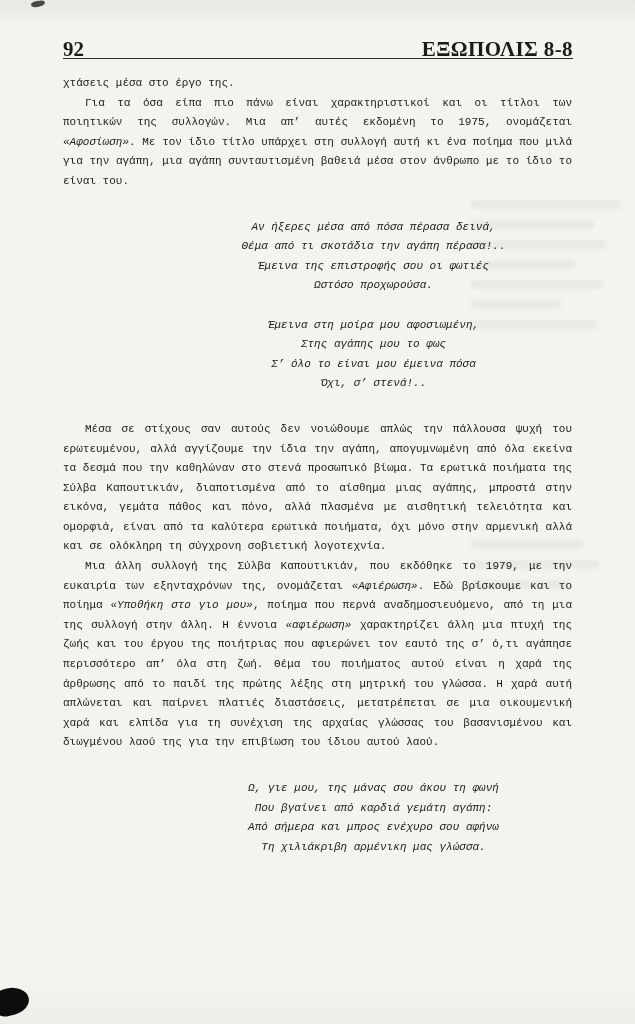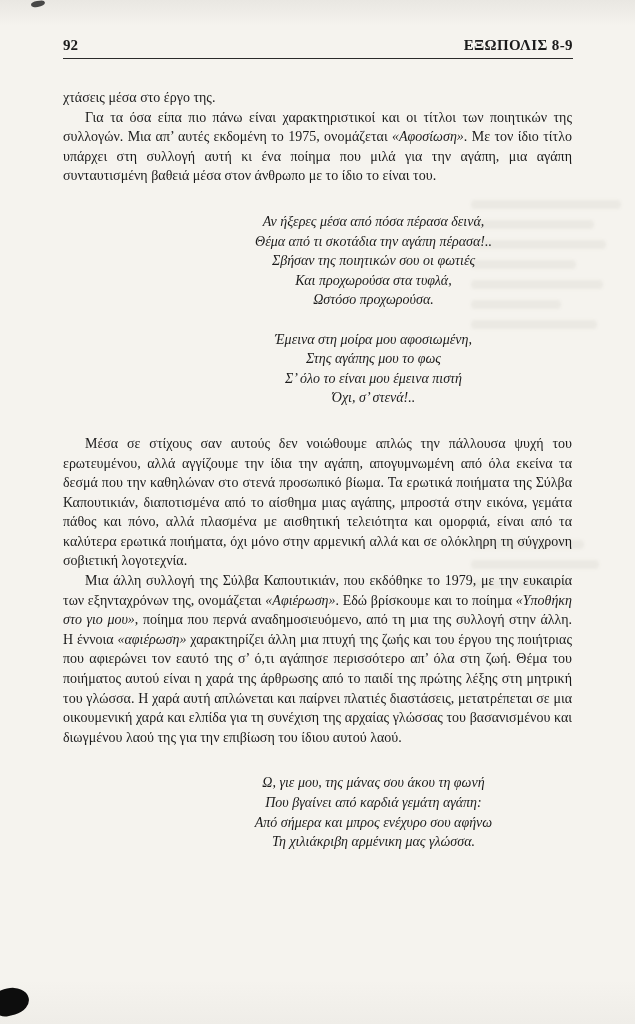--- a/index.html
+++ b/index.html
@@ -20,41 +20,42 @@
   
   .page-header {
     position: absolute;
     top: 37px;
     left: 63px;
     right: 62px;
     display: flex;
     justify-content: space-between;
     align-items: baseline;
     font-weight: bold;
-    font-size: 15px;
+    font-size: 21px;
   }
   .journal-title { letter-spacing: 0.4px; }
   .header-rule {
     position: absolute;
     top: 58px;
     left: 63px;
     right: 62px;
     height: 1.2px;
     background: #2a2a2a;
   }
 
   
   .body-text {
     position: absolute;
-    top: 88px;
+    top: 74px;
     left: 63px;
     width: 509px;
-    font-size: 14px;
+    font-size: 11px;
     line-height: 19.6px;
     text-align: justify;
+    font-family: Liberation Mono, monospace;
   }
   .para { margin: 0; text-indent: 22px; }
   .para.no-indent { text-indent: 0; }
   .italic { font-style: italic; }
 
   .poem {
     margin: 26px 0 26px 112px;
     font-style: italic;
     text-align: center;
   }
@@ -101,21 +102,21 @@
 </style>
 </head>
 <body>
 
 <div class="page">
 
   <div class="mark-top-left"></div>
 
   <header class="page-header">
     <span class="page-number">92</span>
-    <span class="journal-title">ΕΞΩΠΟΛΙΣ 8-9</span>
+    <span class="journal-title">ΕΞΩΠΟΛΙΣ 8-8</span>
   </header>
   <div class="header-rule"></div>
 
   <div class="bleed">
     <span></span>
       <span></span>
       <span></span>
       <span></span>
       <span></span>
     <span></span>
@@ -128,28 +129,27 @@
   <main class="body-text">
 
     <p class="para no-indent">χτάσεις μέσα στο έργο της.</p>
 
     <p class="para"><span>Για τα όσα είπα πιο πάνω είναι χαρακτηριστικοί και οι τίτλοι των ποιητικών της συλλογών. Μια απ’ αυτές εκδομένη το 1975, ονομάζεται </span><span class="italic">«Αφοσίωση»</span><span>. Με τον ίδιο τίτλο υπάρχει στη συλλογή αυτή κι ένα ποίημα που μιλά για την αγάπη, μια αγάπη συνταυτισμένη βαθειά μέσα στον άνθρωπο με το ίδιο το είναι του.</span></p>
 
     <div class="poem">
       <div class="stanza">
         <div class="poem-line">Αν ήξερες μέσα από πόσα πέρασα δεινά,</div>
         <div class="poem-line">Θέμα από τι σκοτάδια την αγάπη πέρασα!..</div>
-        <div class="poem-line">Σβήσαν της ποιητικών σου οι φωτιές</div>
-        <div class="poem-line">Και προχωρούσα στα τυφλά,</div>
+        <div class="poem-line">Έμεινα της επιστροφής σου οι φωτιές</div>
         <div class="poem-line">Ωστόσο προχωρούσα.</div>
       </div>
       <div class="stanza">
         <div class="poem-line">Έμεινα στη μοίρα μου αφοσιωμένη,</div>
         <div class="poem-line">Στης αγάπης μου το φως</div>
-        <div class="poem-line">Σ’ όλο το είναι μου έμεινα πιστή</div>
+        <div class="poem-line">Σ’ όλο το είναι μου έμεινα πόσα</div>
         <div class="poem-line">Όχι, σ’ στενά!..</div>
       </div>
     </div>
 
     <p class="para">Μέσα σε στίχους σαν αυτούς δεν νοιώθουμε απλώς την πάλλουσα ψυχή του ερωτευμένου, αλλά αγγίζουμε την ίδια την αγάπη, απογυμνωμένη από όλα εκείνα τα δεσμά που την καθηλώναν στο στενά προσωπικό βίωμα. Τα ερωτικά ποιήματα της Σύλβα Καπουτικιάν, διαποτισμένα από το αίσθημα μιας αγάπης, μπροστά στην εικόνα, γεμάτα πάθος και πόνο, αλλά πλασμένα με αισθητική τελειότητα και ομορφιά, είναι από τα καλύτερα ερωτικά ποιήματα, όχι μόνο στην αρμενική αλλά και σε ολόκληρη τη σύγχρονη σοβιετική λογοτεχνία.</p>
 
     <p class="para"><span>Μια άλλη συλλογή της Σύλβα Καπουτικιάν, που εκδόθηκε το 1979, με την ευκαιρία των εξηνταχρόνων της, ονομάζεται </span><span class="italic">«Αφιέρωση»</span><span>. Εδώ βρίσκουμε και το ποίημα </span><span class="italic">«Υποθήκη στο γιο μου»</span><span>, ποίημα που περνά αναδημοσιευόμενο, από τη μια της συλλογή στην άλλη. Η έννοια </span><span class="italic">«αφιέρωση»</span><span> χαρακτηρίζει άλλη μια πτυχή της ζωής και του έργου της ποιήτριας που αφιερώνει τον εαυτό της σ’ ό,τι αγάπησε περισσότερο απ’ όλα στη ζωή. Θέμα του ποιήματος αυτού είναι η χαρά της άρθρωσης από το παιδί της πρώτης λέξης στη μητρική του γλώσσα. Η χαρά αυτή απλώνεται και παίρνει πλατιές διαστάσεις, μετατρέπεται σε μια οικουμενική χαρά και ελπίδα για τη συνέχιση της αρχαίας γλώσσας του βασανισμένου και διωγμένου λαού της για την επιβίωση του ίδιου αυτού λαού.</span></p>
 
     <div class="poem">
       <div class="stanza">

